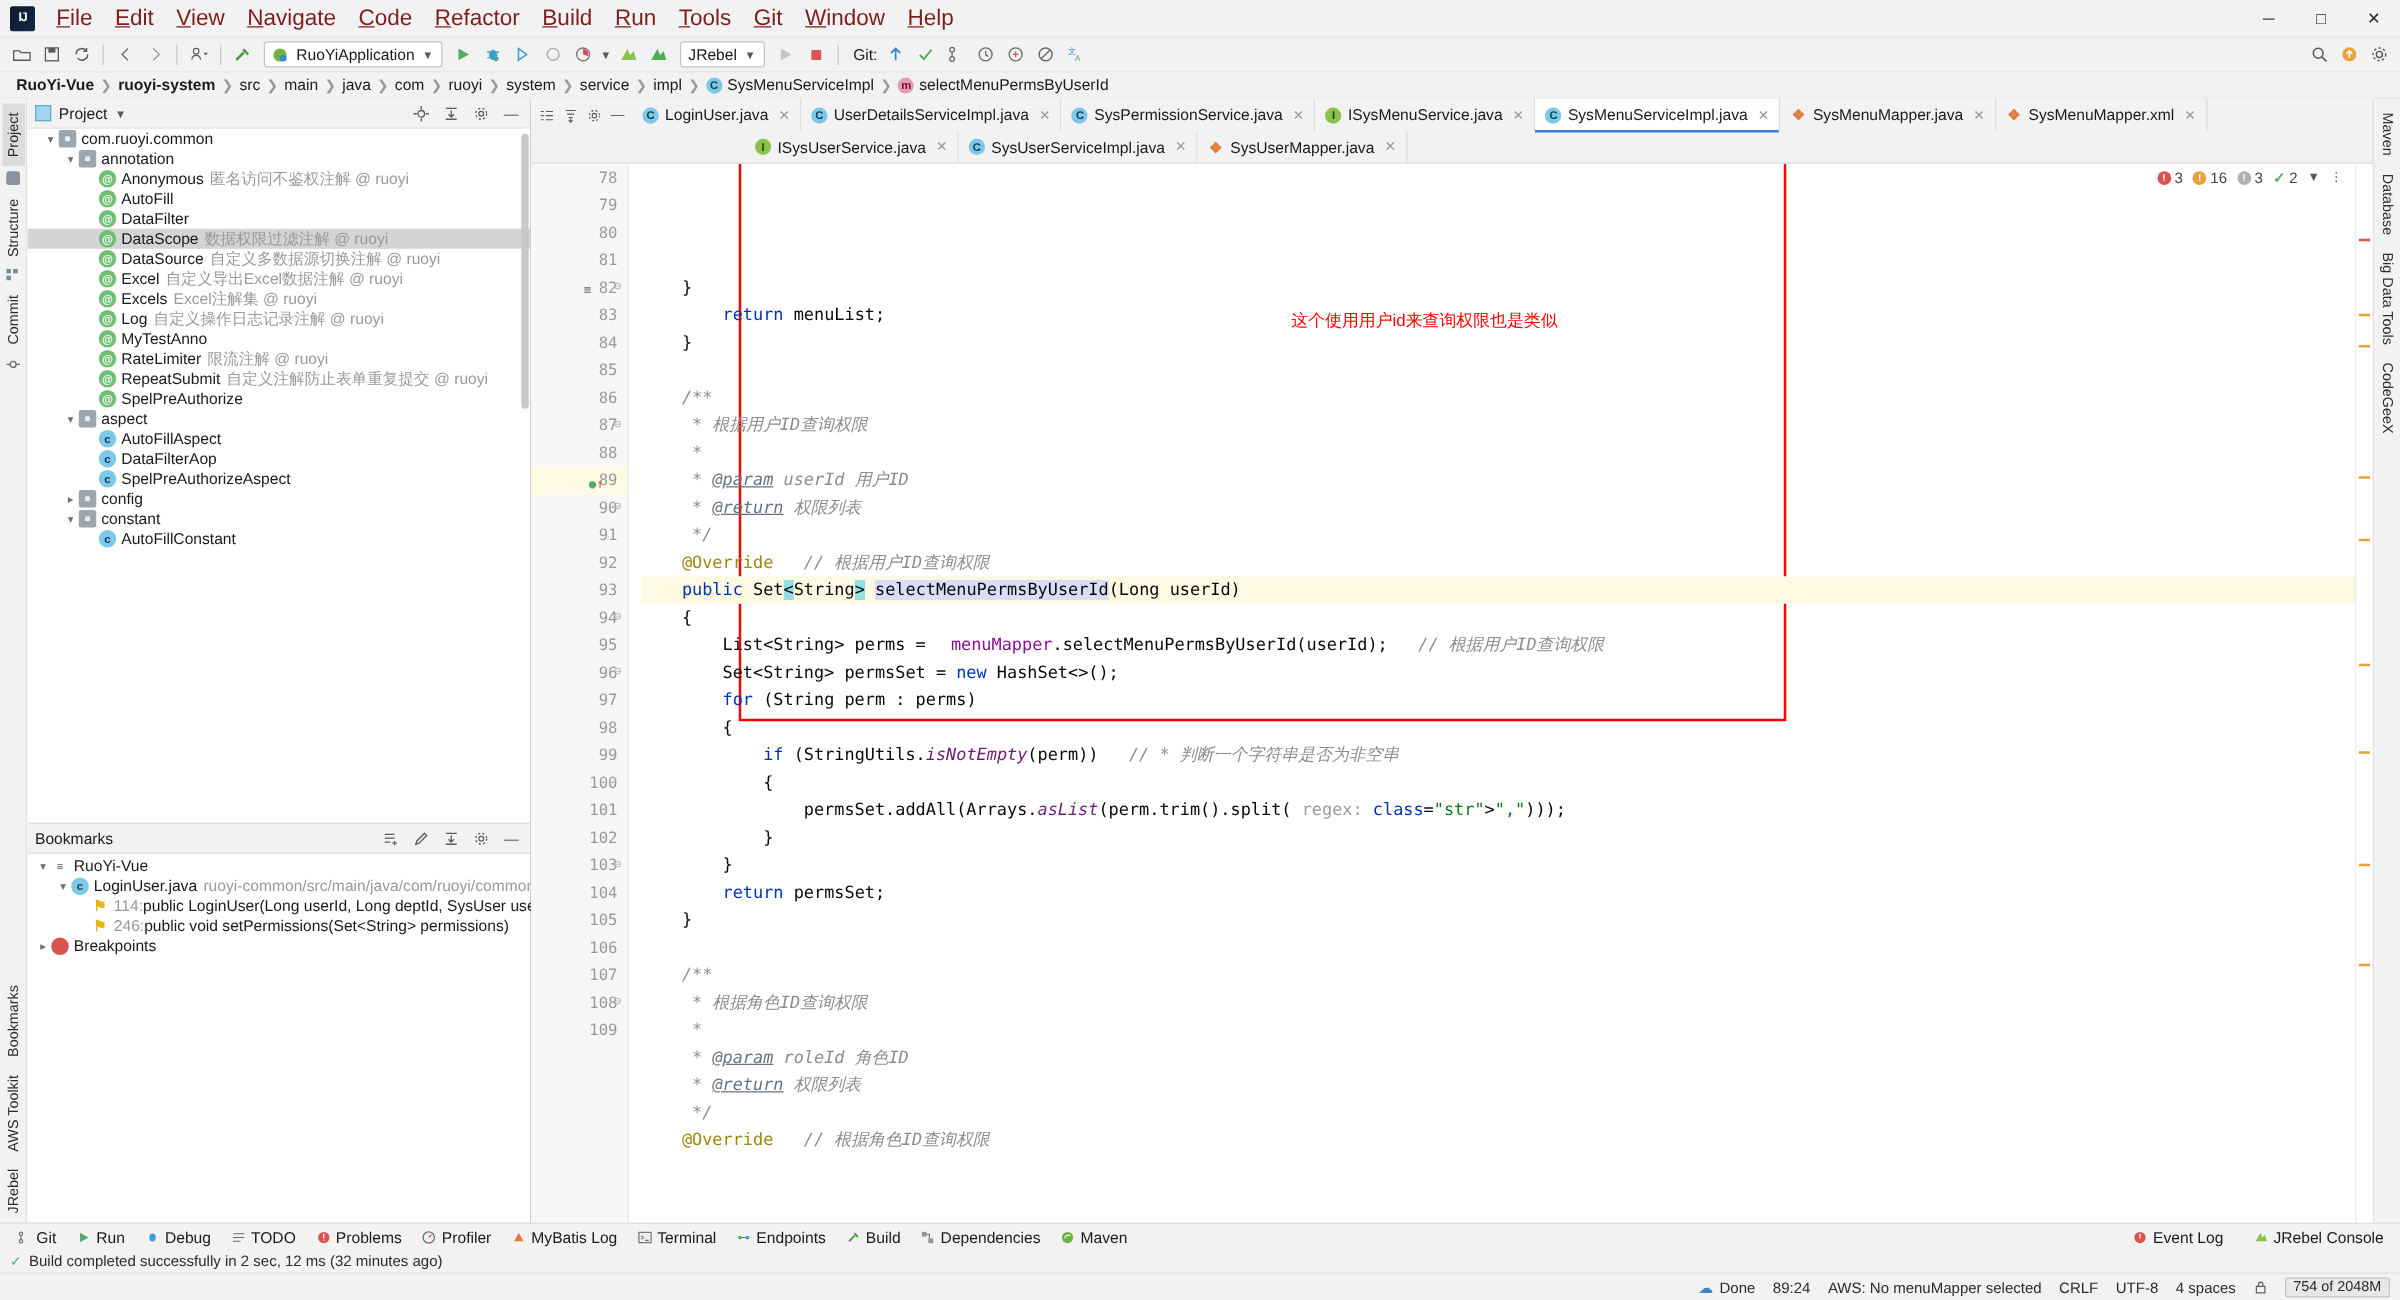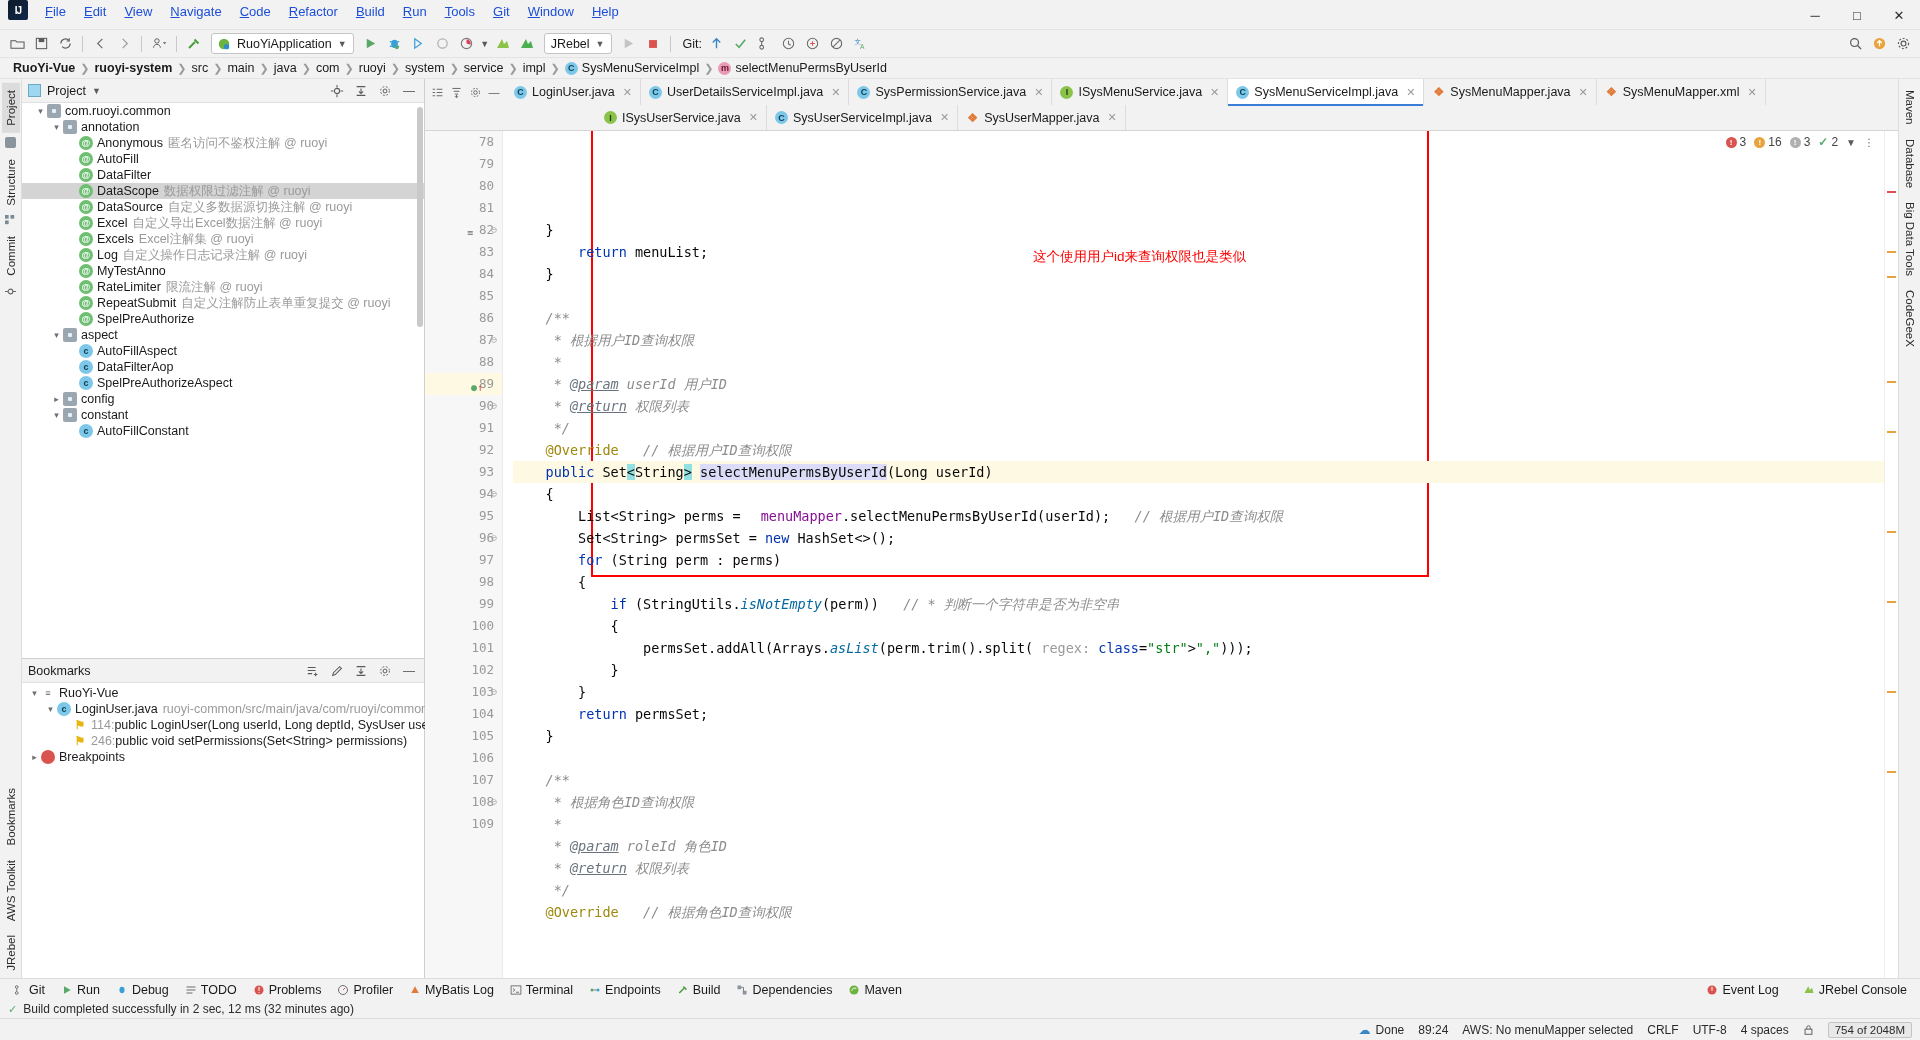--- a/index.html
+++ b/index.html
@@ -10,32 +10,32 @@
     font-family: "Liberation Sans", sans-serif;
     font-size: 13px;
     color: #1a1a1a;
     -webkit-font-smoothing: antialiased;
   }
   .app { width: 1920px; height: 1040px; display: flex; flex-direction: column; background:#f2f2f2; }
 
   
   .titlebar {
     height: 30px; min-height:30px; background: #f2f2f2;
-    display: flex; align-items: flex-start; border-bottom: 1px solid #e3e3e3;
+    display: flex; align-items: center; border-bottom: 1px solid #e3e3e3;
     position: relative;
   }
   .ij-logo {
     width: 20px; height: 20px; margin: 0 8px 0 8px;
     background: linear-gradient(135deg,#0d1b2a,#12284a);
     border-radius: 2px; color: #fff; font-size: 10px; font-weight: bold;
     display:flex; align-items:center; justify-content:center; letter-spacing:-1px;
   }
   .menubar { display: flex; align-items: center; gap: 0px; }
   .menu-item {
-    padding: 4px 9px; font-size: 13px; color: #1d4ed8; cursor: default;
+    padding: 4px 9px; font-size: 18px; color: #7f1d1d; cursor: default;
     white-space: nowrap;
   }
   .title-text {
     position:absolute; left: 50%; transform: translateX(-50%);
     font-size: 13px; color: #3c3c3c; white-space: nowrap;
   }
   .win-ctrls { margin-left: auto; display: flex; align-items: center; height:30px; }
   .win-btn { width: 42px; height: 30px; display:flex; align-items:center; justify-content:center;
              font-size: 13px; color:#2b2b2b; }
 
@@ -170,21 +170,21 @@
   }
   .cl { height:22px; line-height:22px; position:relative; }
   .cl.cur { background:#fdf9e3; }
   .k   { color:#0033b3; font-weight:normal; }   
   .cm  { color:#8c8c8c; font-style:italic; }     
   .doc { color:#8c8c8c; font-style:italic; }
   .tag { color:#6a737d; font-style:italic; text-decoration:underline;}
   .ann { color:#9e880d; }
   .str { color:#067d17; }
   .fld { color:#871094;padding-left:12px; }
-  .mth { color:#0369a1; }
+  .mth { color:#701a75; }
   .param{ color:#4a4a4a; }
   .hl-ident { background:#dcdcf8; }
   .hl-brace { background:#93e0e3; }
 
   .redbox {
     position:absolute; border:2px solid #ff0000; pointer-events:none;
   }
   .annot-red {
     position:absolute; color:#ff0000; font-size:13.5px;
     font-family:"Liberation Sans", sans-serif; white-space:nowrap;

